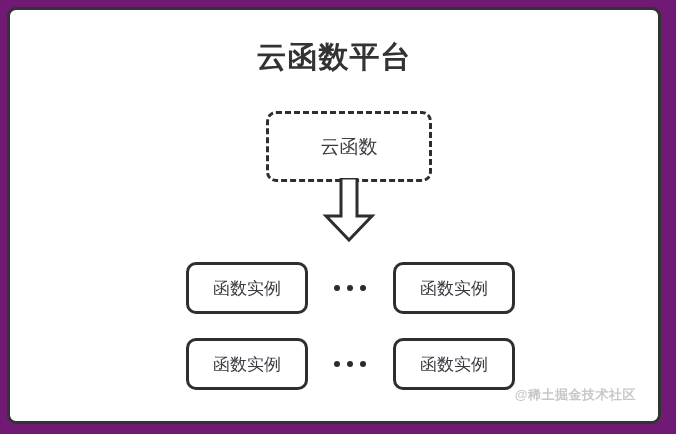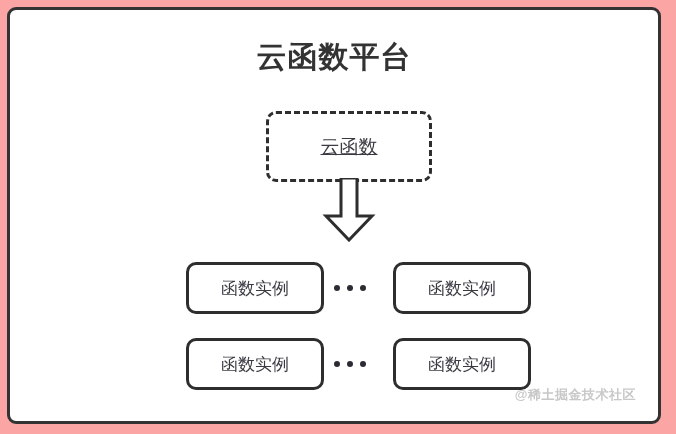--- a/index.html
+++ b/index.html
@@ -7,21 +7,21 @@
     padding: 0;
     background: #ffffff;
   }
   body {
     font-family: "Liberation Sans", "DejaVu Sans", sans-serif;
   }
   #canvas {
     position: relative;
     width: 676px;
     height: 434px;
-    background: #fca5a5;
+    background: #701a75;
     overflow: hidden;
   }
   
   #platform-box {
     position: absolute;
     left: 7px;
     top: 7px;
     width: 654px;
     height: 417px;
     box-sizing: border-box;
@@ -56,21 +56,20 @@
     background: #ffffff;
     display: flex;
     align-items: center;
     justify-content: center;
   }
   #cloud-function-box .node-label {
     font-size: 19px;
     color: #3a3a42;
     line-height: 1;
     white-space: nowrap;
-    text-decoration: underline;
   }
   
   #flow-arrow {
     position: absolute;
     left: 311px;
     top: 168px;
     width: 56px;
     height: 64px;
   }
   
@@ -78,21 +77,21 @@
     position: absolute;
     left: 0;
     width: 100%;
     height: 52px;
   }
   #instance-row-1 { top: 252px; }
   #instance-row-2 { top: 328px; }
 
   .instance-box {
     position: absolute;
-    width: 138px;
+    width: 122px;
     height: 52px;
     box-sizing: border-box;
     border: 3px solid #2e2e2e;
     border-radius: 10px;
     background: #ffffff;
     display: flex;
     align-items: center;
     justify-content: center;
   }
   .instance-box.left  { left: 176px; }

